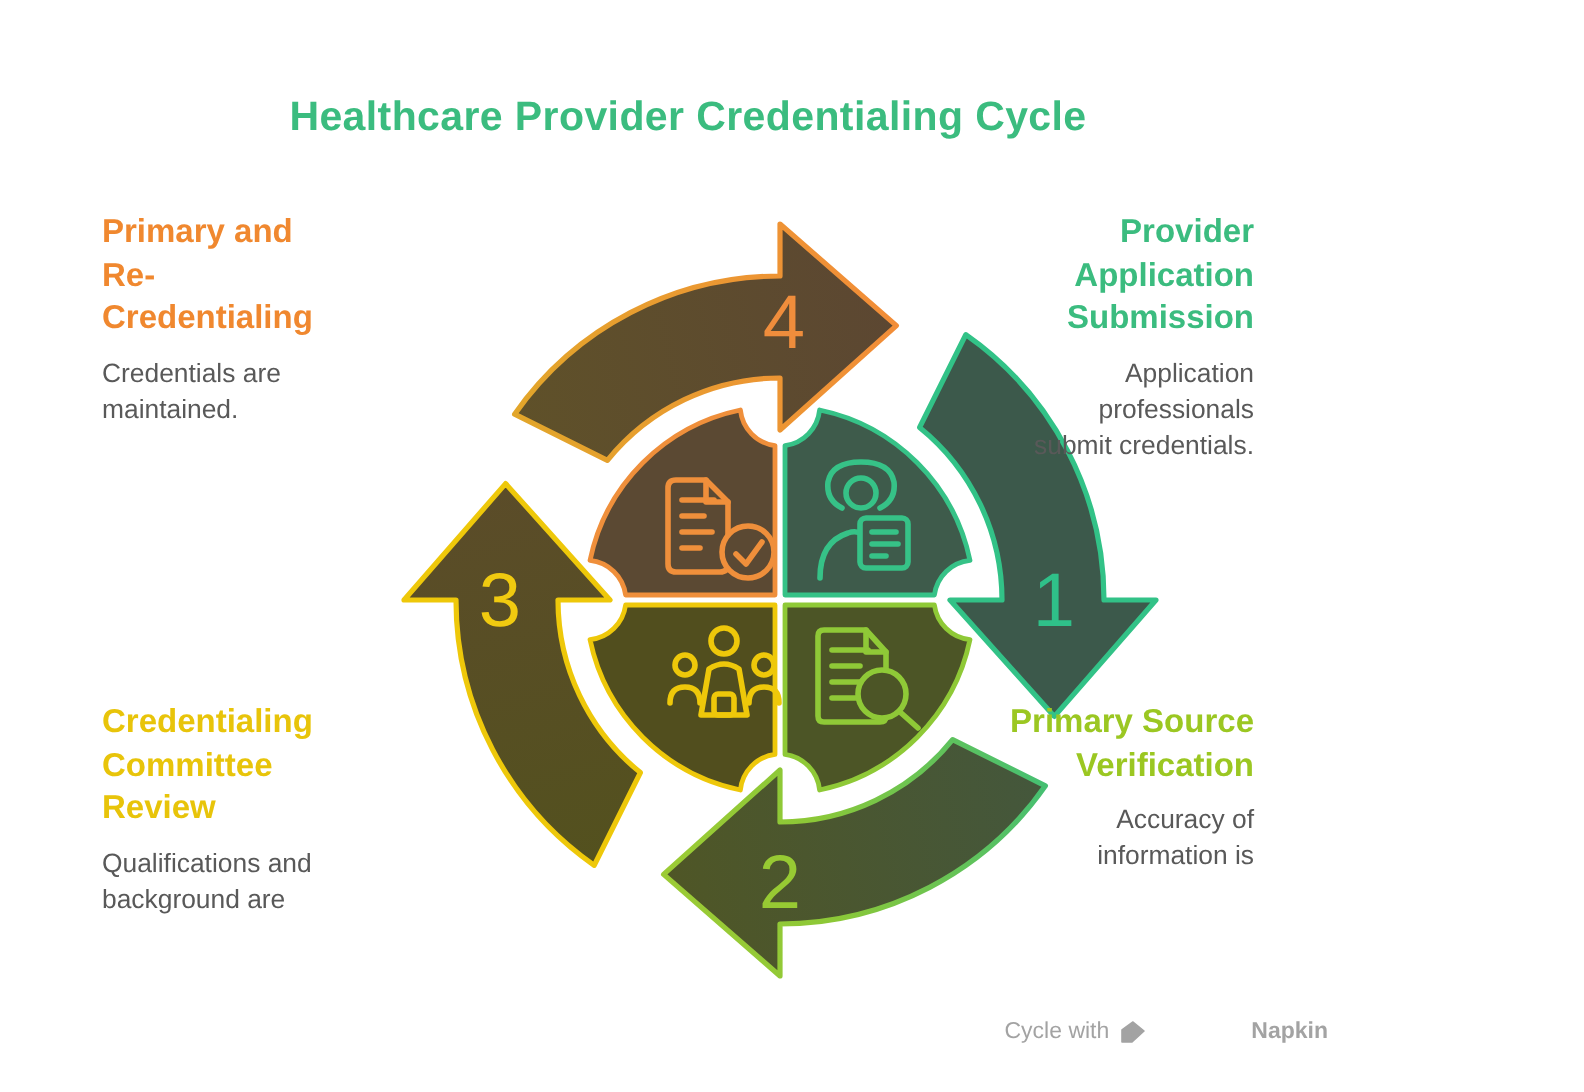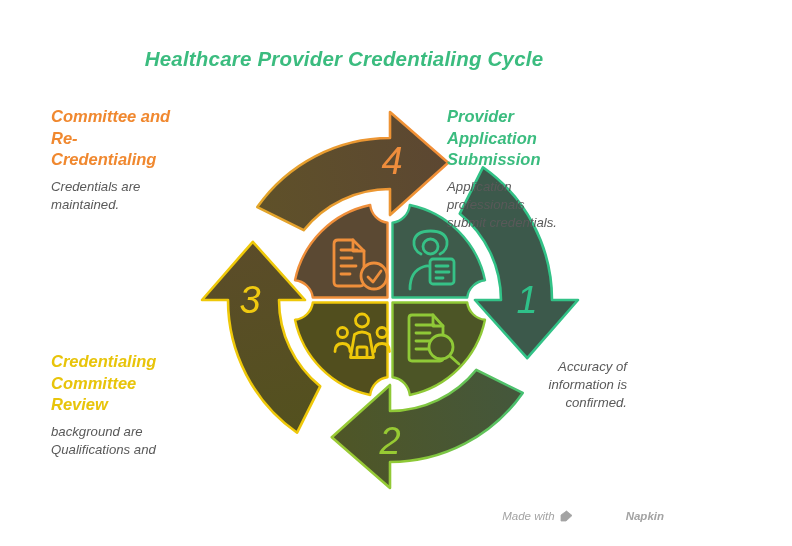--- a/index.html
+++ b/index.html
@@ -1,29 +1,29 @@
 <!DOCTYPE html>
 <html><head>
 <meta charset="utf-8">
 <style>
   html,body{margin:0;padding:0;background:#ffffff;}
   .canvas{
     position:relative;width:688px;height:546px;background:#ffffff;
-    font-family:"Liberation Sans","DejaVu Sans",sans-serif;overflow:hidden;font-style:italic;
+    font-family:"Liberation Sans","DejaVu Sans",sans-serif;overflow:hidden;
   }
   .page-title{
     position:absolute;left:0;top:47px;width:100%;text-align:center;
     font-size:20.5px;font-weight:700;color:#3bbc7f;letter-spacing:.2px;
   }
   .diagram{position:absolute;left:0;top:0;}
   .block{position:absolute;}
   .block .heading{font-size:16.5px;font-weight:700;line-height:21.5px;}
   .block .body{margin-top:7px;font-size:13.2px;line-height:18px;color:#595959;font-weight:400;}
   .pos-tl{left:51px;top:106px;width:165px;text-align:left;}
-  .pos-tr{right:61px;top:106px;width:180px;}
+  .pos-tr{right:61px;top:106px;width:180px;text-align:right;}
   .pos-bl{left:51px;top:351px;width:175px;text-align:left;}
   .pos-br{right:61px;top:351px;width:180px;text-align:right;}
   .c-orange{color:#f0882f;}
   .c-green{color:#3bbc7f;}
   .c-yellow{color:#e8c40a;}
   .c-lime{color:#9bc722;}
   .watermark{
     position:absolute;right:24px;top:510px;display:flex;align-items:center;gap:5px;
     font-size:11.5px;color:#a3a3a3;
   }
@@ -115,21 +115,21 @@
     </g>
 
     <text class="num" x="527" y="313" text-anchor="middle" fill="#2fc189">1</text>
     <text class="num" x="390" y="454" text-anchor="middle" fill="#97ca33">2</text>
     <text class="num" x="250" y="313" text-anchor="middle" fill="#f0ca10">3</text>
     <text class="num" x="392" y="174" text-anchor="middle" fill="#ef8d3c">4</text>
   </svg>
 
   <div class="block pos-tl">
     <div class="heading c-orange">
-      <div>Committee and</div>
+      <div>Primary and</div>
       <div>Re-</div>
       <div>Credentialing</div>
     </div>
     <div class="body">
       <div>Credentials are</div>
       <div>maintained.</div>
     </div>
   </div>
 
   <div class="block pos-tr">
@@ -145,34 +145,37 @@
     </div>
   </div>
 
   <div class="block pos-bl">
     <div class="heading c-yellow">
       <div>Credentialing</div>
       <div>Committee</div>
       <div>Review</div>
     </div>
     <div class="body">
+      <div>Qualifications and</div>
       <div>background are</div>
-      <div>Qualifications and</div>
     </div>
   </div>
 
   <div class="block pos-br">
+    <div class="heading c-lime">
+      <div>Primary Source</div>
+      <div>Verification</div>
+    </div>
     <div class="body">
       <div>Accuracy of</div>
       <div>information is</div>
-      <div>confirmed.</div>
     </div>
   </div>
 
   <div class="watermark">
-    <span>Made with</span>
+    <span>Cycle with</span>
     <svg width="13" height="12" viewBox="0 0 13 12">
       <path d="M1 11 L1 5 L6.5 1 L12 5.5 L6 11 Z M6.5 1 L6 11" fill="#a3a3a3" stroke="#a3a3a3" stroke-width="0.8" stroke-linejoin="round"></path>
     </svg>
     <span class="brand">Napkin</span>
   </div>
 
 </div>
 
 </body></html>

